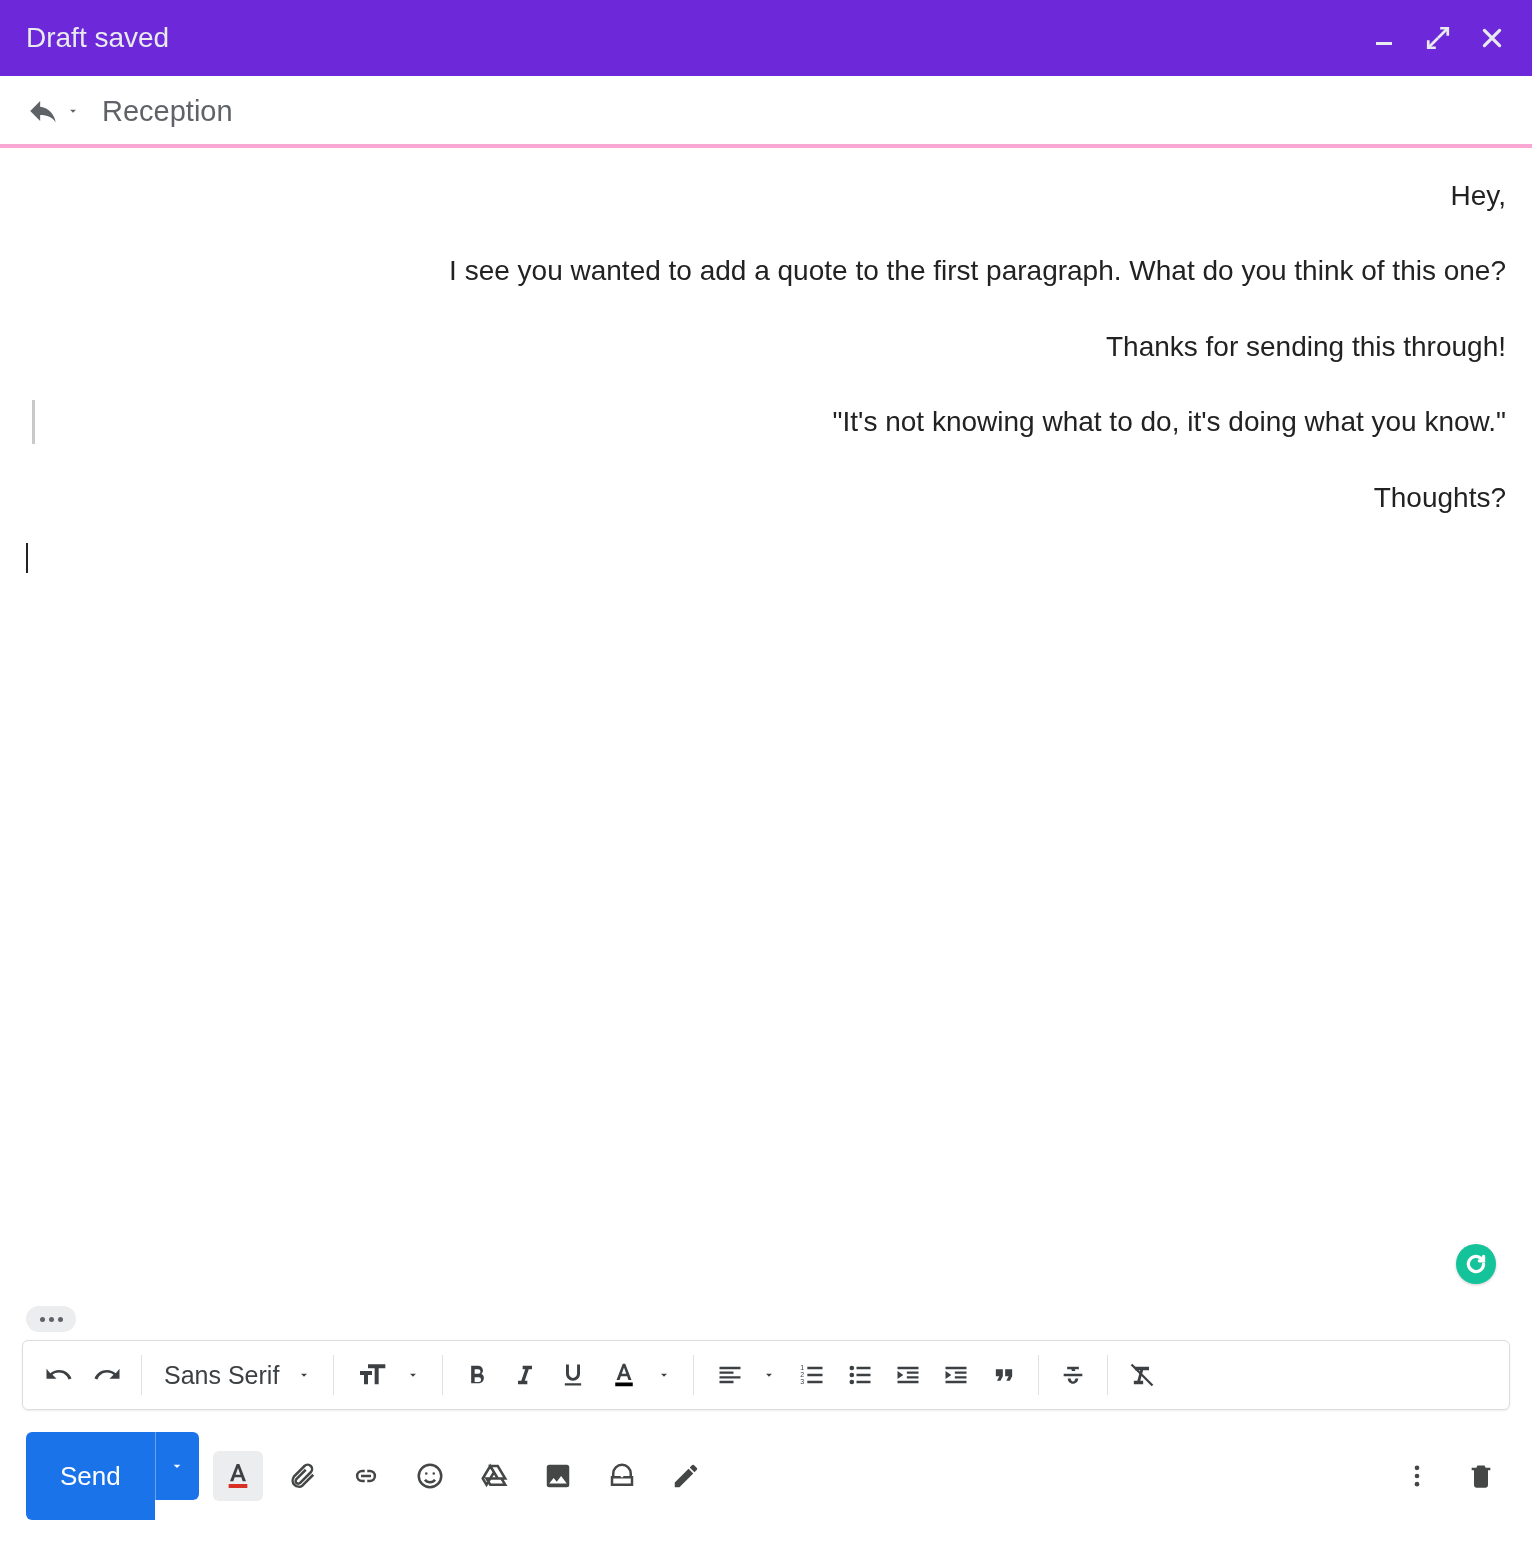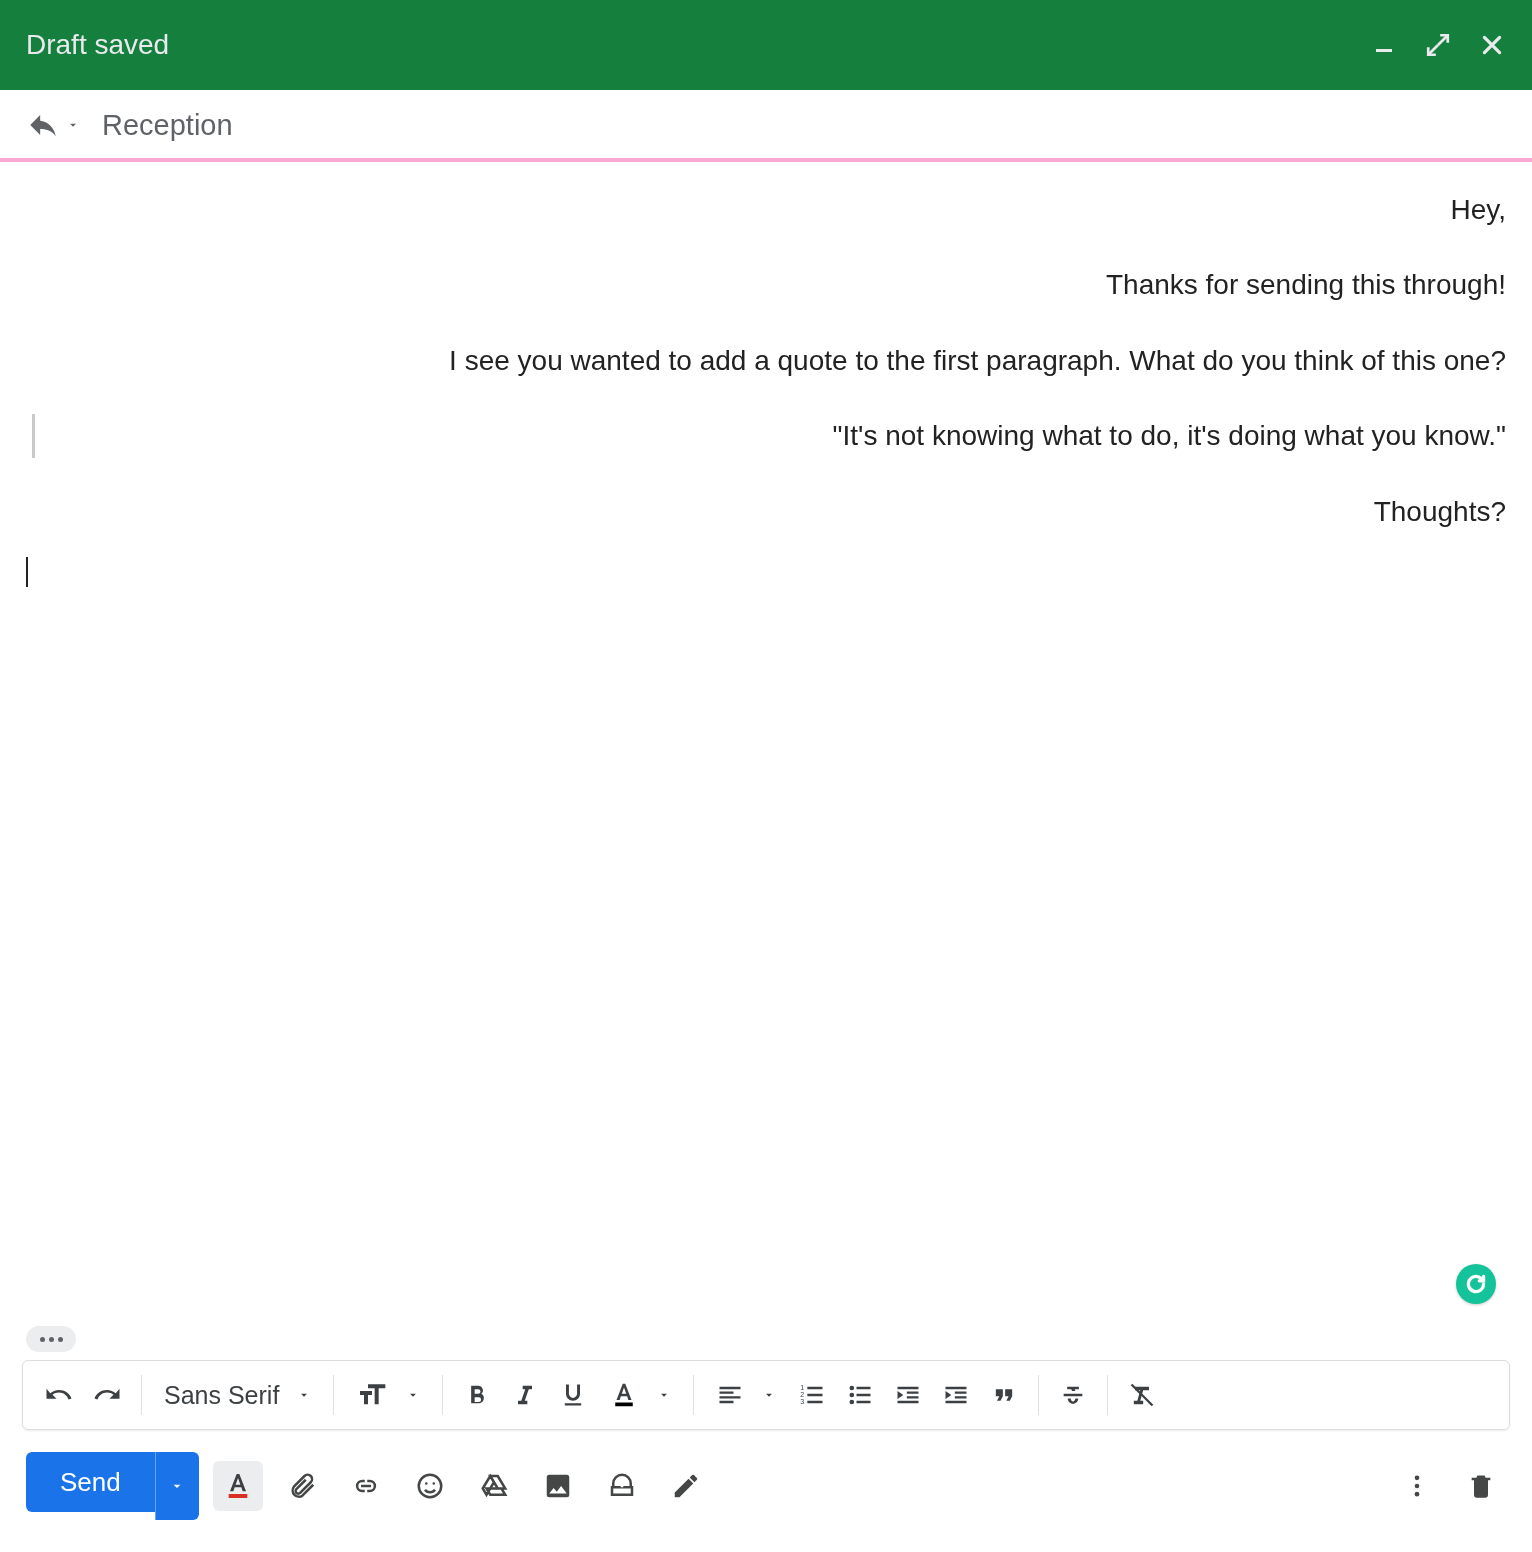--- a/index.html
+++ b/index.html
@@ -6,23 +6,23 @@
   body {
     font-family: Arial, Helvetica, sans-serif;
     background: #fff;
     width:1532px;
     height:1552px;
     overflow:hidden;
   }
   .window { width:1532px; height:1552px; display:flex; flex-direction:column;}
   
   .titlebar {
-    background:#15803d;
+    background:#6d28d9;
     color:#e8eaed;
-    height:90px;
+    height:76px;
     display:flex;
     align-items:center;
     padding:0 26px;
   }
   .titlebar-title { font-size:28px; font-weight:500; color:#e8eaed; flex:1;}
   .titlebar-icons { display:flex; gap:26px; align-items:center; color:#e8eaed;}
   .titlebar-icons .ticon { width:28px; height:28px; display:flex; align-items:center; justify-content:center; cursor:pointer;}
   
   .recipients-row {
     display:flex;
@@ -91,21 +91,21 @@
   .tb-font-label { font-size:25px; color:#3c4043; font-weight:500;}
   .tb-caret { margin-left:6px; }
   
   .send-row {
     display:flex; align-items:center; padding:10px 26px 32px 26px; gap:14px;
   }
   .send-btn-wrap { display:flex; }
   .send-btn {
     background:#1a73e8; color:#fff;
     border:none; font-size:26px; font-weight:500;
-    padding:0 34px; height:60px;
+    padding:0 34px; height:88px;
     border-radius:6px 0 0 6px;
     cursor:pointer;
   }
   .send-drop {
     background:#1a73e8; color:#fff; width:44px; height:68px;
     border:none; border-left:1px solid rgba(255,255,255,.35);
     border-radius:0 6px 6px 0; cursor:pointer;
     display:flex; align-items:center; justify-content:center;
   }
   .send-row .ibtn {
@@ -153,22 +153,22 @@
         </svg>
       <svg width="14" height="14" viewBox="0 0 24 24" fill="#5f6368">
           <path d="M7 10l5 5 5-5z"></path>
         </svg>
     </div>
     <div class="recip-text">Reception</div>
   </div>
 
   <div class="body-area">
     <p>Hey,</p>
+    <p>I see you wanted to add a quote to the first paragraph. What do you think of this one?</p>
     <p>Thanks for sending this through!</p>
-    <p>I see you wanted to add a quote to the first paragraph. What do you think of this one?</p>
     <p class="quote">"It's not knowing what to do, it's doing what you know."</p>
     <p style="margin-bottom:23px">Thoughts?</p>
     <span class="cursor"></span>
 
     <div class="grammarly">
       <svg width="26" height="26" viewBox="0 0 24 24" fill="none" stroke="#fff" stroke-width="3" stroke-linecap="round">
           <path d="M19 12a7 7 0 1 1 -2.2 -5.1"></path>
           <path d="M19 5 L19 9 L15 9" fill="none"></path>
         </svg>
     </div>

